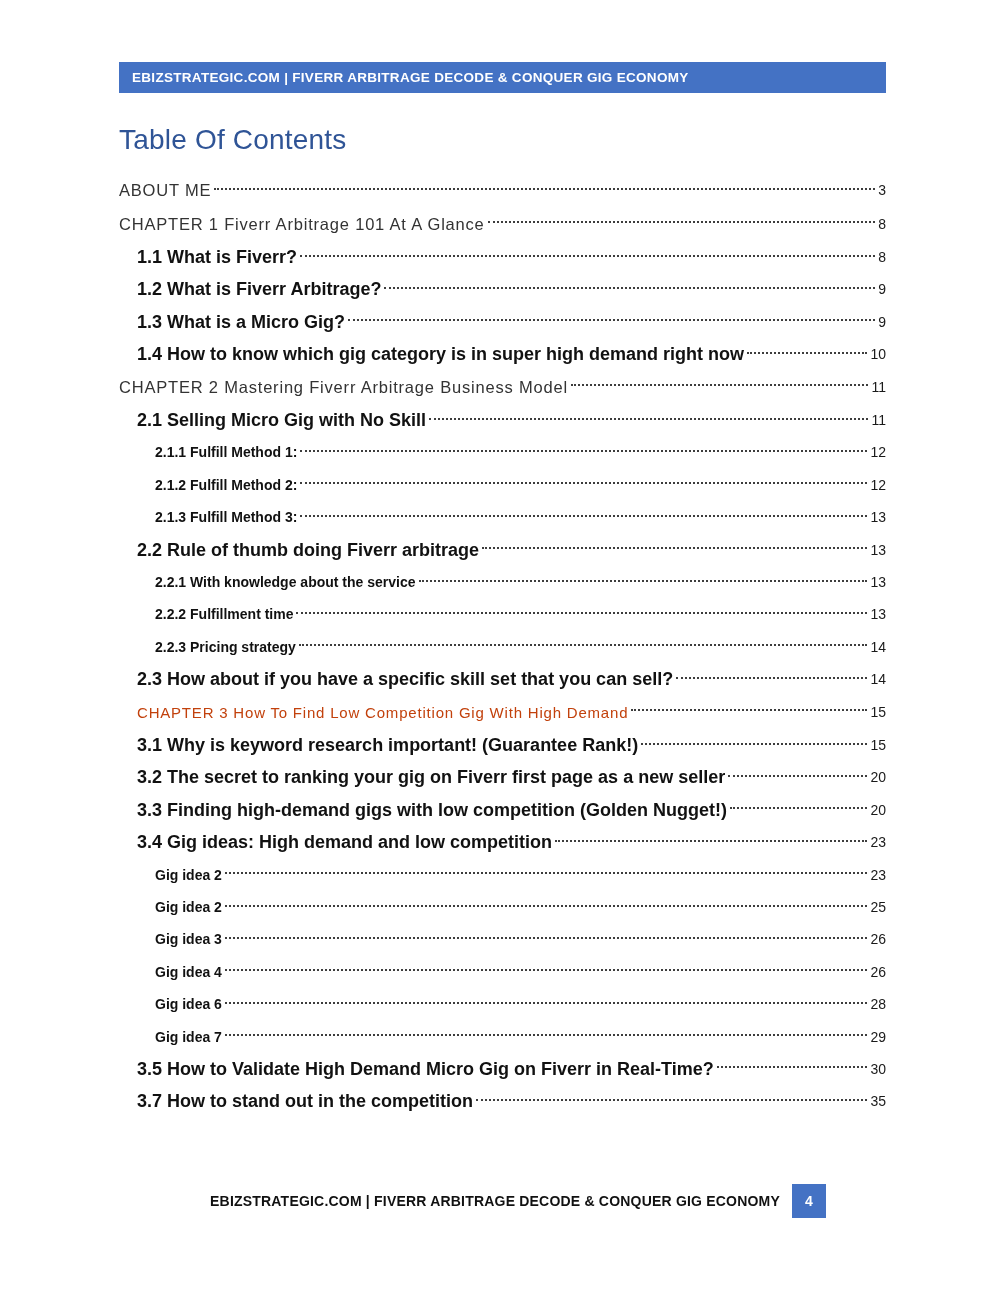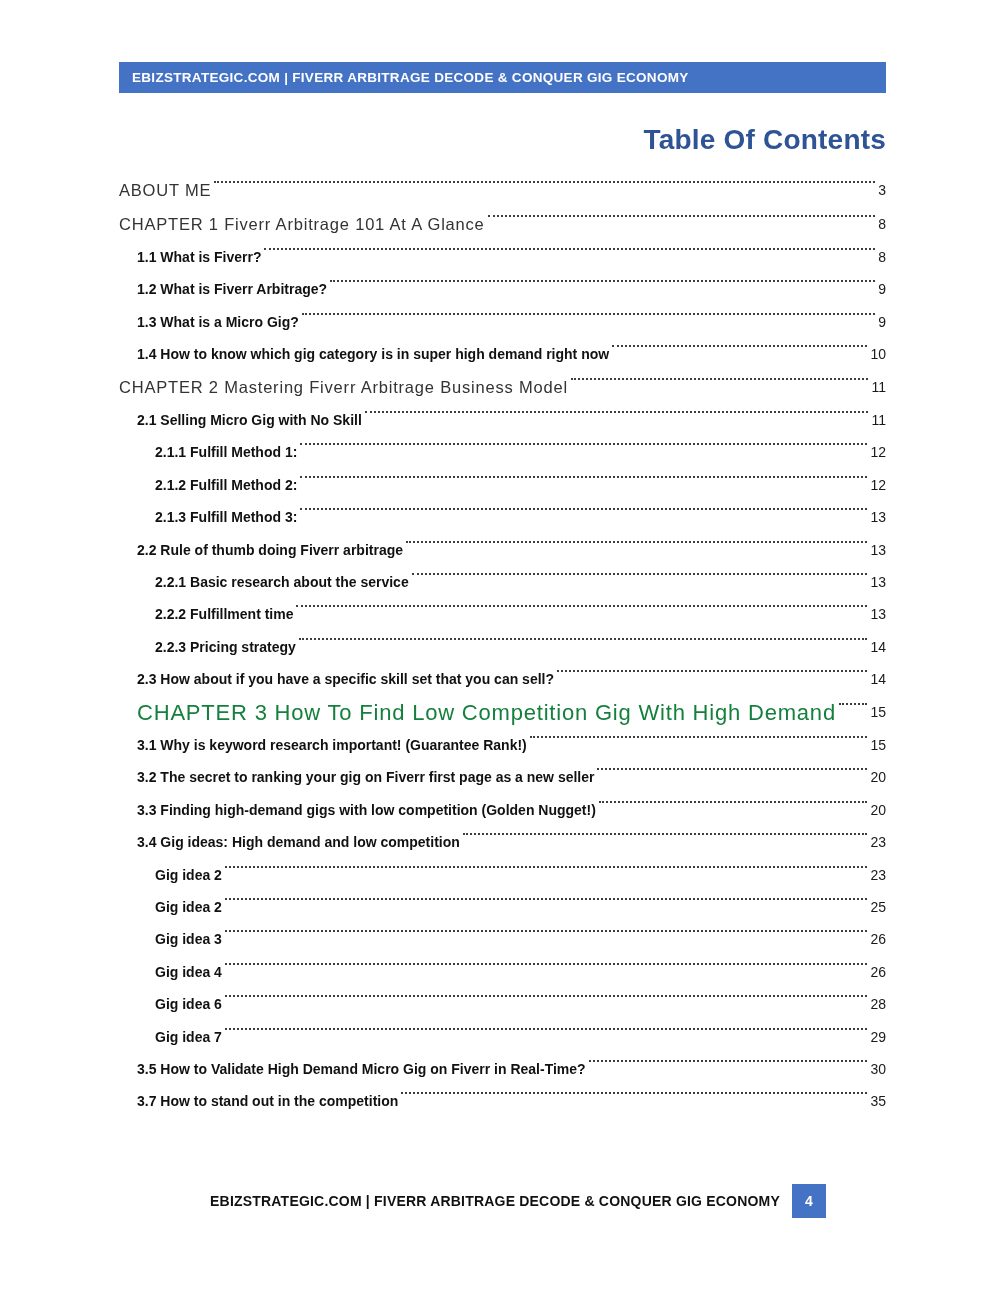--- a/index.html
+++ b/index.html
@@ -22,32 +22,32 @@
     color: #ffffff;
     display: flex;
     align-items: center;
     padding: 0 13px;
     font-size: 13.5px;
     font-weight: 600;
     letter-spacing: 0.3px;
   }
 
   .doc-title {
-    text-align: right;
+    text-align: left;
     color: #2F5496;
     font-size: 28px;
-    font-weight: bold;
+    font-weight: normal;
     margin: 31px 0 25px 0;
     letter-spacing: 0.2px;
   }
 
   .toc { width: 100%; }
   .toc-row {
     display: flex;
-    align-items: flex-start;
+    align-items: center;
     margin-bottom: 13.4px;
     line-height: 19px;
   }
   .toc-row .label { white-space: nowrap; }
   .toc-row .leader {
     flex: 1;
     min-width: 16px;
     border-bottom: 2px dotted #3d3d3d;
     margin: 0 3px 4px 3px;
   }
@@ -60,28 +60,28 @@
 
   
   .toc-row.h1 .label {
     font-size: 16.5px;
     font-weight: 400;
     letter-spacing: 0.8px;
     color: #333333;
   }
   .toc-row.h1 { margin-bottom: 14.5px; }
   .toc-row.h1i .label {
-    font-size: 22px;
+    font-size: 15px;
     font-weight: 400;
     letter-spacing: 0.8px;
-    color: #15803d;
+    color: #c2410c;
   }
   .toc-row.h1i { padding-left: 18px; margin-bottom: 14.5px; }
   .toc-row.h2 .label {
-    font-size: 14px;
+    font-size: 18px;
     font-weight: bold;
     color: #111111;
   }
   .toc-row.h2 { padding-left: 18px; }
   .toc-row.h3 .label {
     font-size: 14px;
     font-weight: bold;
     color: #111111;
   }
   .toc-row.h3 { padding-left: 36px; }
@@ -180,21 +180,21 @@
           <span class="label">2.1.3 Fulfill Method 3:</span>
           <span class="leader"></span>
           <span class="pagenum">13</span>
         </div>
         <div class="toc-row h2">
           <span class="label">2.2 Rule of thumb doing Fiverr arbitrage</span>
           <span class="leader"></span>
           <span class="pagenum">13</span>
         </div>
         <div class="toc-row h3">
-          <span class="label">2.2.1 Basic research about the service</span>
+          <span class="label">2.2.1 With knowledge about the service</span>
           <span class="leader"></span>
           <span class="pagenum">13</span>
         </div>
         <div class="toc-row h3">
           <span class="label">2.2.2 Fulfillment time</span>
           <span class="leader"></span>
           <span class="pagenum">13</span>
         </div>
         <div class="toc-row h3">
           <span class="label">2.2.3 Pricing strategy</span>

